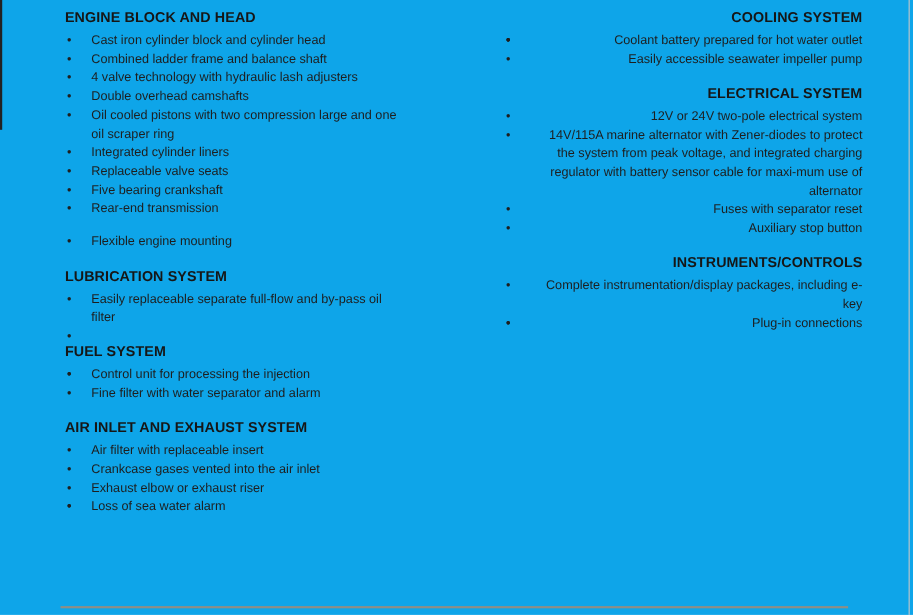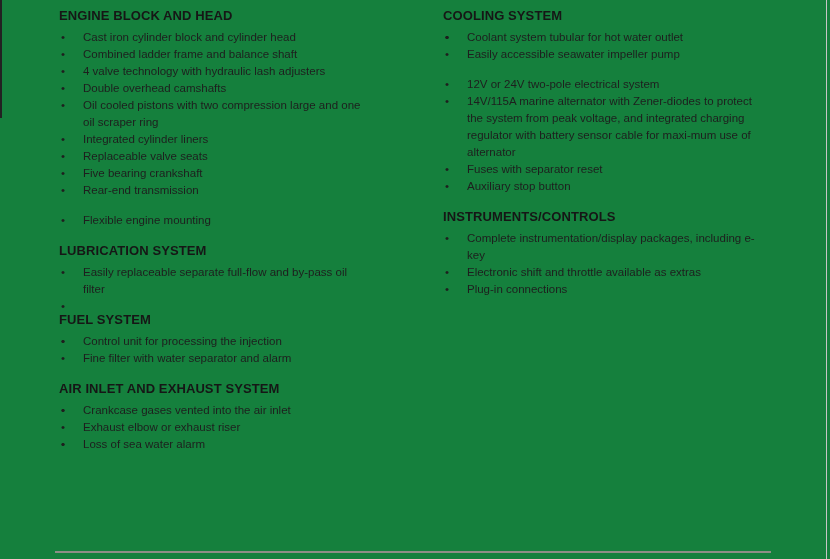--- a/index.html
+++ b/index.html
@@ -14,21 +14,21 @@
     background: #fdfdfd;
     overflow: hidden;
     font-family: "Liberation Sans", sans-serif;
     color: #1b1b1b;
   }
   .col {
     position: absolute;
     top: 7px;
   }
   .col-left  { left: 59px;  width: 312px; }
-  .col-right { left: 443px; width: 326px; }
+  .col-right { left: 458px; width: 326px; text-align: right; }
 
   .spec-section {
     margin: 0 0 13px 0;
   }
   .spec-heading {
     margin: 0 0 4px 0;
     font-size: 13px;
     font-weight: bold;
     line-height: 18px;
     letter-spacing: 0.1px;
@@ -71,21 +71,21 @@
     position: absolute;
     left: 55px;
     top: 551px;
     width: 716px;
     height: 2px;
   }
 </style>
 </head>
 <body>
 
-<div class="page" style="background: #15803d;">
+<div class="page" style="background: #0ea5e9;">
   <div id="columns">
       <div class="col col-left">
         <section class="spec-section">
           <h2 class="spec-heading">ENGINE BLOCK AND HEAD</h2>
           <ul class="spec-list">
             <li class="spec-item"><span class="bullet">•</span><span>Cast iron cylinder block and cylinder head</span></li>
             <li class="spec-item"><span class="bullet">•</span><span>Combined ladder frame and balance shaft</span></li>
             <li class="spec-item"><span class="bullet">•</span><span>4 valve technology with hydraulic lash adjusters</span></li>
             <li class="spec-item"><span class="bullet">•</span><span>Double overhead camshafts</span></li>
             <li class="spec-item"><span class="bullet">•</span><span>Oil cooled pistons with two compression large and one oil scraper ring</span></li>
@@ -111,51 +111,52 @@
           <h2 class="spec-heading">FUEL SYSTEM</h2>
           <ul class="spec-list">
             <li class="spec-item"><span class="bullet">•</span></li>
             <li class="spec-item"><span class="bullet">•</span><span>Control unit for processing the injection</span></li>
             <li class="spec-item"><span class="bullet">•</span><span>Fine filter with water separator and alarm</span></li>
           </ul>
         </section>
         <section class="spec-section">
           <h2 class="spec-heading">AIR INLET AND EXHAUST SYSTEM</h2>
           <ul class="spec-list">
-            <li class="spec-item"><span class="bullet">•</span></li>
+            <li class="spec-item"><span class="bullet">•</span><span>Air filter with replaceable insert</span></li>
             <li class="spec-item"><span class="bullet">•</span><span>Crankcase gases vented into the air inlet</span></li>
             <li class="spec-item"><span class="bullet">•</span><span>Exhaust elbow or exhaust riser</span></li>
             <li class="spec-item"><span class="bullet">•</span></li>
             <li class="spec-item"><span class="bullet">•</span><span>Loss of sea water alarm</span></li>
           </ul>
         </section>
       </div>
       <div class="col col-right">
         <section class="spec-section">
           <h2 class="spec-heading">COOLING SYSTEM</h2>
           <ul class="spec-list">
             <li class="spec-item"><span class="bullet">•</span></li>
             <li class="spec-item"><span class="bullet">•</span></li>
-            <li class="spec-item"><span class="bullet">•</span><span>Coolant system tubular for hot water outlet</span></li>
+            <li class="spec-item"><span class="bullet">•</span><span>Coolant battery prepared for hot water outlet</span></li>
             <li class="spec-item"><span class="bullet">•</span><span>Easily accessible seawater impeller pump</span></li>
           </ul>
         </section>
         <section class="spec-section">
+          <h2 class="spec-heading">ELECTRICAL SYSTEM</h2>
           <ul class="spec-list">
             <li class="spec-item"><span class="bullet">•</span><span>12V or 24V two-pole electrical system</span></li>
             <li class="spec-item"><span class="bullet">•</span><span>14V/115A marine alternator with Zener-diodes to protect the system from peak voltage, and integrated charging regulator with battery sensor cable for maxi-mum use of alternator</span></li>
             <li class="spec-item"><span class="bullet">•</span><span>Fuses with separator reset</span></li>
             <li class="spec-item"><span class="bullet">•</span><span>Auxiliary stop button</span></li>
           </ul>
         </section>
         <section class="spec-section">
           <h2 class="spec-heading">INSTRUMENTS/CONTROLS</h2>
           <ul class="spec-list">
             <li class="spec-item"><span class="bullet">•</span><span>Complete instrumentation/display packages, including e-key</span></li>
-            <li class="spec-item"><span class="bullet">•</span><span>Electronic shift and throttle available as extras</span></li>
+            <li class="spec-item"><span class="bullet">•</span></li>
             <li class="spec-item"><span class="bullet">•</span><span>Plug-in connections</span></li>
           </ul>
         </section>
       </div>
     </div>
   <div class="left-edge-line" style="background: rgb(34, 34, 34);"></div>
   <div class="right-edge-line" style="background: rgb(198, 198, 198);"></div>
   <div class="bottom-rule" style="background: rgb(142, 142, 134);"></div>
 </div>
 

